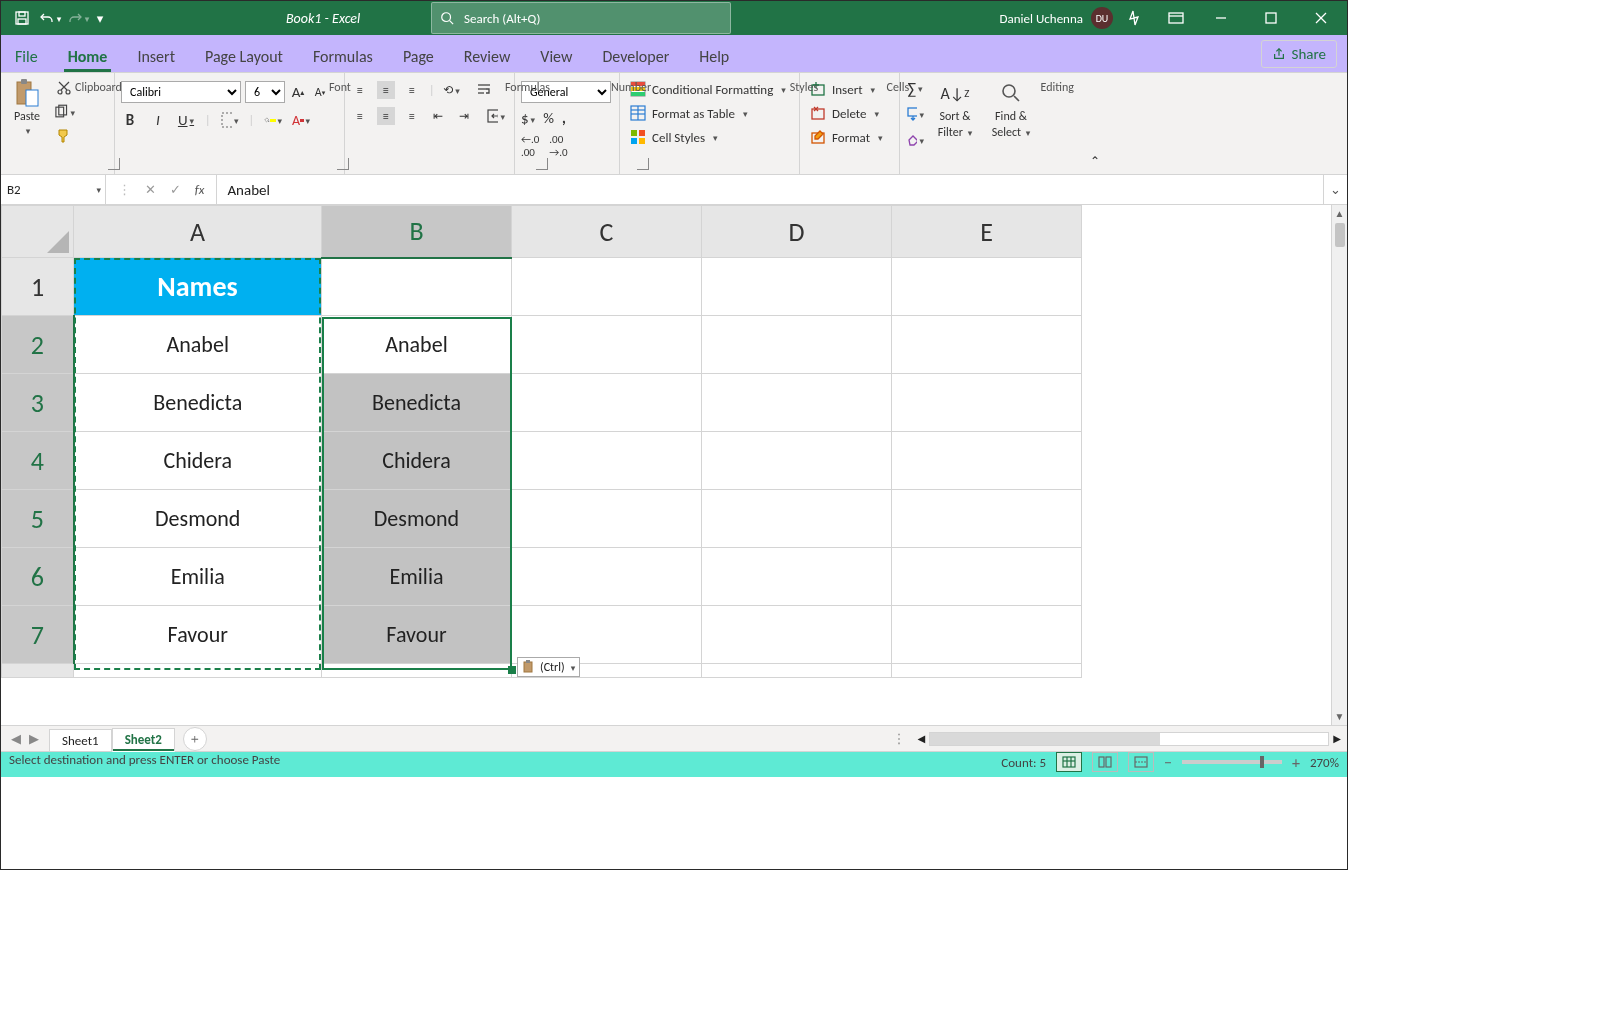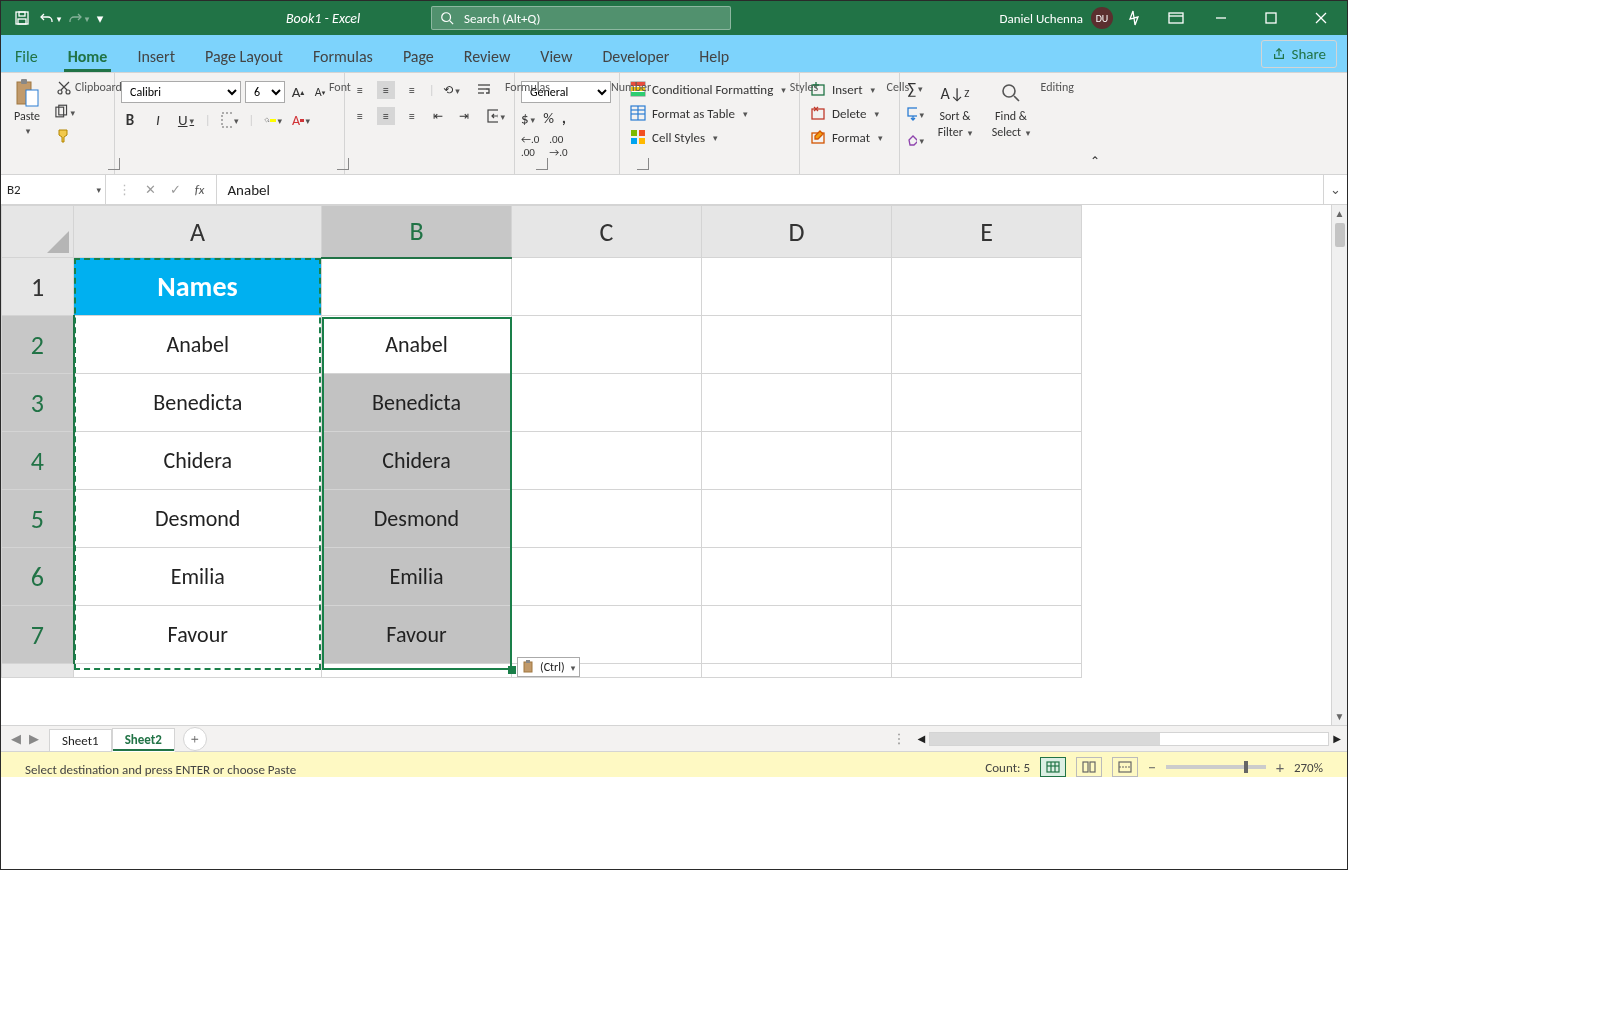--- a/index.html
+++ b/index.html
@@ -37,36 +37,36 @@
     color: #fff;
     font-size: 13px;
     position: relative;
   }
   .qat { display:flex; align-items:center; gap:2px; padding-left:8px;}
   .qat-btn { width:26px; height:26px; display:flex; align-items:center; justify-content:center; color:#fff;}
   .titlebar .title { position:absolute; left:50%; transform:translateX(-50%); left:285px; transform:none; font-size:14px;font-style:italic;}
   .searchbox {
     margin-left: auto;
     position:absolute; left:430px;
-    width: 300px; height:24px;
+    width: 300px; height:32px;
     background: rgba(255,255,255,0.22);
     border:1px solid rgba(255,255,255,0.35);
     border-radius:2px;
     display:flex; align-items:center; color:#fff;
     padding:0 8px; gap:10px;
   }
   .searchbox svg { width:14px; height:14px; }
   .user-area { position:absolute; right:0; display:flex; align-items:center; height:100%; gap:6px; padding-right:4px;text-align:center;}
   .avatar { width:22px; height:22px; border-radius:50%; background:#5b2f2f; color:#fff; font-size:10px; display:flex; align-items:center; justify-content:center;}
   .win-btn { width:44px; height:34px; display:flex; align-items:center; justify-content:center; color:#fff;}
   .user-name { font-size:13px; margin-right:2px;}
 
   
   .ribbon-tabs {
-    display:flex; align-items:flex-end; height:38px; background:#7dd3fc; border-bottom:1px solid var(--border);
+    display:flex; align-items:flex-end; height:38px; background:#c4b5fd; border-bottom:1px solid var(--border);
     padding:0 10px; gap:22px; font-size:16px; color:#444;
   }
   .ribbon-tabs .tab { padding:6px 4px 6px; cursor:pointer; font-family:"Segoe UI",Calibri,sans-serif;}
   .ribbon-tabs .tab.file { color:var(--green-dark); font-weight:400;}
   .ribbon-tabs .tab.active { color:var(--green-dark); font-weight:600; border-bottom:3px solid var(--green-dark); padding-bottom:3px;margin-top:31px;}
   .share-btn {
     margin-left:auto; border:1px solid var(--border); padding:4px 10px; border-radius:3px;
     display:flex; align-items:center; gap:6px; color:var(--green-dark); font-size:15px;
     margin-bottom:4px;
   }
@@ -155,22 +155,22 @@
   .sheet-tab.active { color:var(--green-dark); font-weight:600; border-bottom:2px solid #fff; position:relative;}
   .sheet-tab.active::after{content:""; position:absolute; left:0; right:0; bottom:-1px; height:2px; background:var(--green-dark);}
   .new-sheet { width:24px; height:24px; border:1px solid var(--border); border-radius:50%; margin-left:8px; display:flex; align-items:center; justify-content:center; color:#666; background:#fff;}
   .hscroll { flex:1; display:flex; align-items:center; justify-content:flex-end; padding:0 6px; gap:4px;}
   .hscroll-splitter{ color:#888; padding:0 8px;}
   .hscroll-track{ flex:0 0 400px; height:14px; border:1px solid var(--border); background:#fff; position:relative;}
   .hscroll-track .thumb{ position:absolute; left:0; width:230px; top:0; bottom:0; background:#d9d9d9;}
 
   
   .status {
-    height:26px; display:flex; align-items:flex-end; font-size:13px; padding:0 24px;
-    border-top:1px solid var(--border); color:#444; background:#fef9c3;
+    height:26px; display:flex; align-items:flex-start; font-size:13px; padding:0 8px;
+    border-top:1px solid var(--border); color:#444; background:#5eead4;
   }
   .status .right { margin-left:auto; display:flex; align-items:center; gap:10px;}
   .view-btn { width:26px; height:20px; border:1px solid #bbb; display:flex; align-items:center; justify-content:center;}
   .view-btn.active{ background:#dcefe4; border-color:var(--green-dark);}
   .zoom-slider { width:100px; height:4px; background:#ccc; position:relative;}
   .zoom-slider .knob{ position:absolute; right:18px; top:-4px; width:4px; height:12px; background:#666;}
 
   svg { display:block; }
 </style>
 </head>

